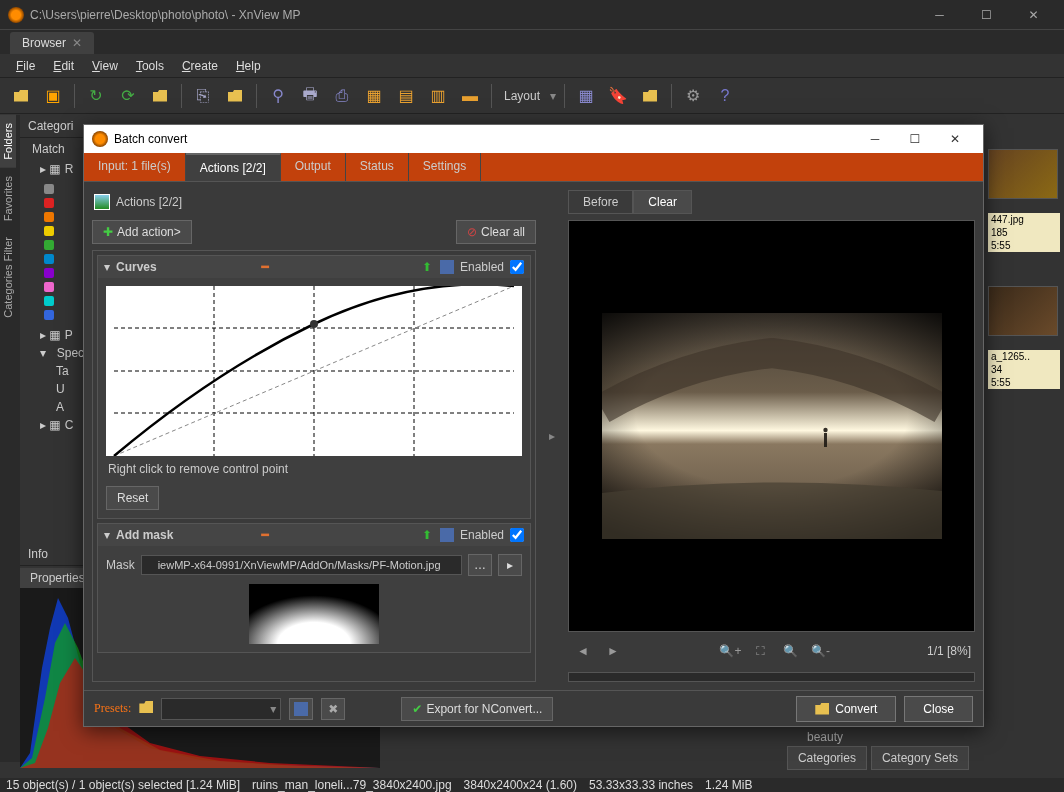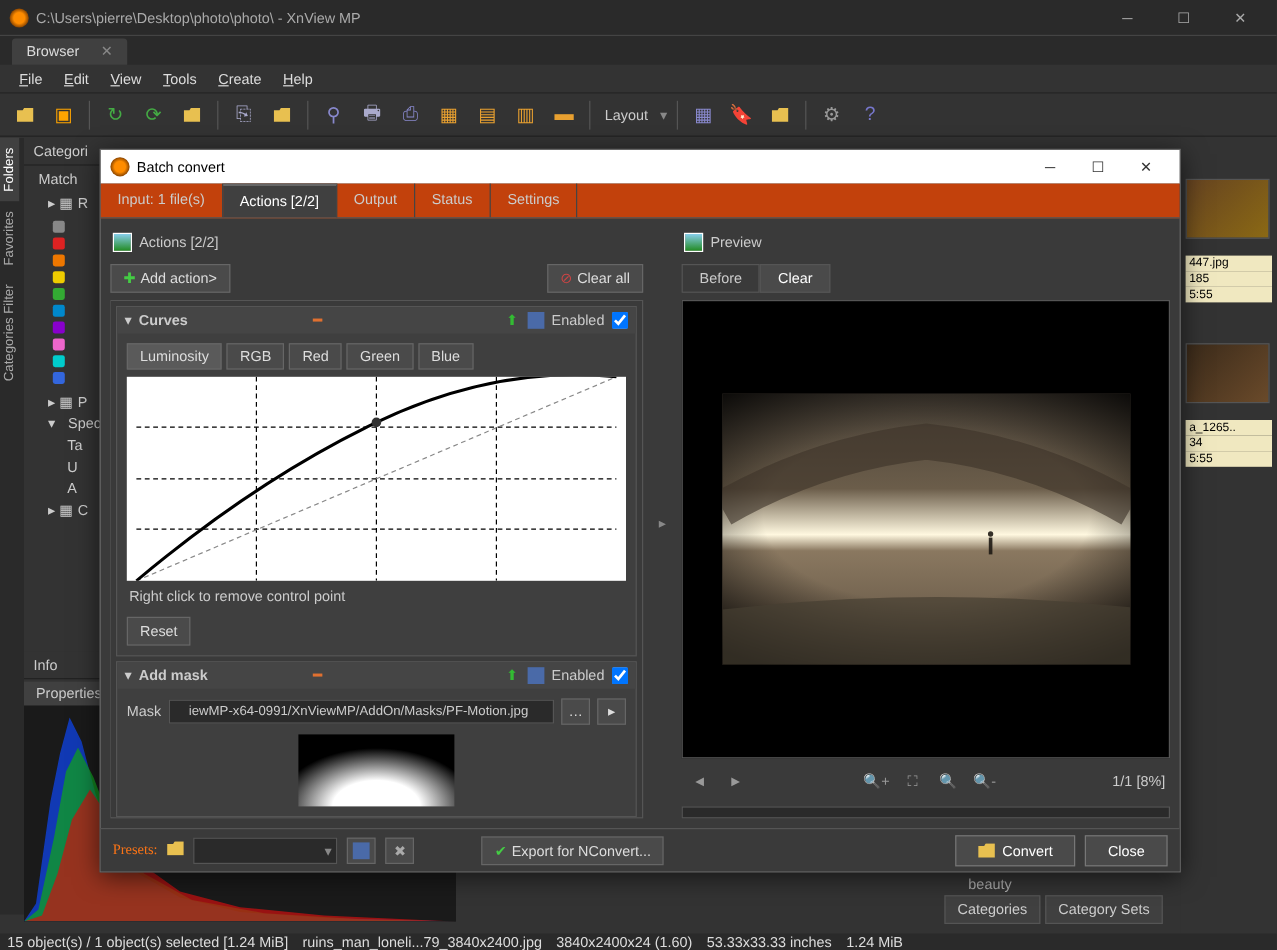--- a/index.html
+++ b/index.html
@@ -7,21 +7,21 @@
 
 
 .title-bar { height: 30px; background: #2a2a2a; display: flex; align-items: center; padding: 0 8px; border-bottom: 1px solid #444; }
 .title-bar .app-icon { width: 16px; height: 16px; margin-right: 6px; background: radial-gradient(circle, #ff8c00 40%, #8b4500 70%); border-radius: 50%; }
 .title-bar .title { flex: 1; color: #aaa; }
 .title-bar .win-controls { display: flex; gap: 2px; }
 .title-bar .win-btn { width: 45px; height: 28px; display: flex; align-items: center; justify-content: center; color: #aaa; }
 
 
 .browser-tab-row { height: 24px; background: #2a2a2a; display: flex; align-items: flex-end; padding-left: 10px; }
-.browser-tab { background: #404040; padding: 4px 12px; border-radius: 3px 3px 0 0; display: flex; align-items: center; gap: 18px; color: #ddd; }
+.browser-tab { background: #404040; padding: 4px 12px; border-radius: 3px 3px 0 0; display: flex; align-items: center; gap: 6px; color: #ddd; }
 
 
 .menu-bar { height: 24px; background: #333; display: flex; align-items: center; padding: 0 8px; gap: 2px; border-bottom: 1px solid #222; }
 .menu-bar .menu-item { padding: 3px 8px; color: #ddd; }
 .menu-bar .menu-item .ul { text-decoration: underline; }
 
 
 .toolbar { height: 36px; background: #333; display: flex; align-items: center; padding: 0 8px; gap: 6px; border-bottom: 1px solid #222; }
 .tool-icon { width: 26px; height: 26px; display: flex; align-items: center; justify-content: center; font-size: 16px; }
 .toolbar .sep { width: 1px; height: 24px; background: #555; margin: 0 2px; }
@@ -319,27 +319,20 @@
             <span class="minus">━</span>
             <span style="flex:1"></span>
             <span class="mini-icon" style="color:#3b3">⬆</span>
             <span class="mini-icon">
                 <span class="disk-ic"></span>
               </span>
             <span class="enabled-label">Enabled</span>
             <input type="checkbox" checked="" style="">
           </div>
           <div class="block-body">
-            <div class="channel-tabs">
-              <div class="ch-tab active">Luminosity</div>
-              <div class="ch-tab">RGB</div>
-              <div class="ch-tab">Red</div>
-              <div class="ch-tab">Green</div>
-              <div class="ch-tab">Blue</div>
-            </div>
             <div class="curve-canvas">
               <svg viewBox="0 0 400 170" width="100%" height="100%">
                 <line x1="100" y1="0" x2="100" y2="170" stroke="#000" stroke-dasharray="4 3"></line>
                 <line x1="200" y1="0" x2="200" y2="170" stroke="#000" stroke-dasharray="4 3"></line>
                 <line x1="300" y1="0" x2="300" y2="170" stroke="#000" stroke-dasharray="4 3"></line>
                 <line x1="0" y1="42" x2="400" y2="42" stroke="#000" stroke-dasharray="4 3"></line>
                 <line x1="0" y1="85" x2="400" y2="85" stroke="#000" stroke-dasharray="4 3"></line>
                 <line x1="0" y1="127" x2="400" y2="127" stroke="#000" stroke-dasharray="4 3"></line>
                 <line x1="0" y1="170" x2="400" y2="0" stroke="#888" stroke-dasharray="4 3"></line>
                 <path d="M 0 170 Q 100 86, 200 38 T 400 0" fill="none" stroke="#000" stroke-width="2.5"></path>
@@ -377,24 +370,20 @@
               <div class="mask-img"></div>
             </div>
           </div>
         </div>
       </div>
     </div>
 
     <div class="splitter">▸</div>
 
     <div class="preview-col">
-      <div class="section-label">
-        <span class="thumb-icon"></span>
-        <span>Preview</span>
-      </div>
       <div class="ba-tabs">
         <div class="ba-tab">Before</div>
         <div class="ba-tab active">Clear</div>
       </div>
       <div class="preview-frame">
         <div class="preview-img">
           <svg width="100%" height="100%" viewBox="0 0 340 226" style="position:absolute;inset:0">
             <path d="M 0 96 Q 80 50 170 40 Q 260 50 340 96" fill="none" stroke="rgba(60,50,40,0.6)" stroke-width="30"></path>
             <path d="M 0 180 Q 170 160 340 178 L 340 226 L 0 226 Z" fill="rgba(70,62,50,0.7)"></path>
             <rect x="222" y="120" width="3" height="14" fill="rgba(30,25,20,0.9)"></rect>

